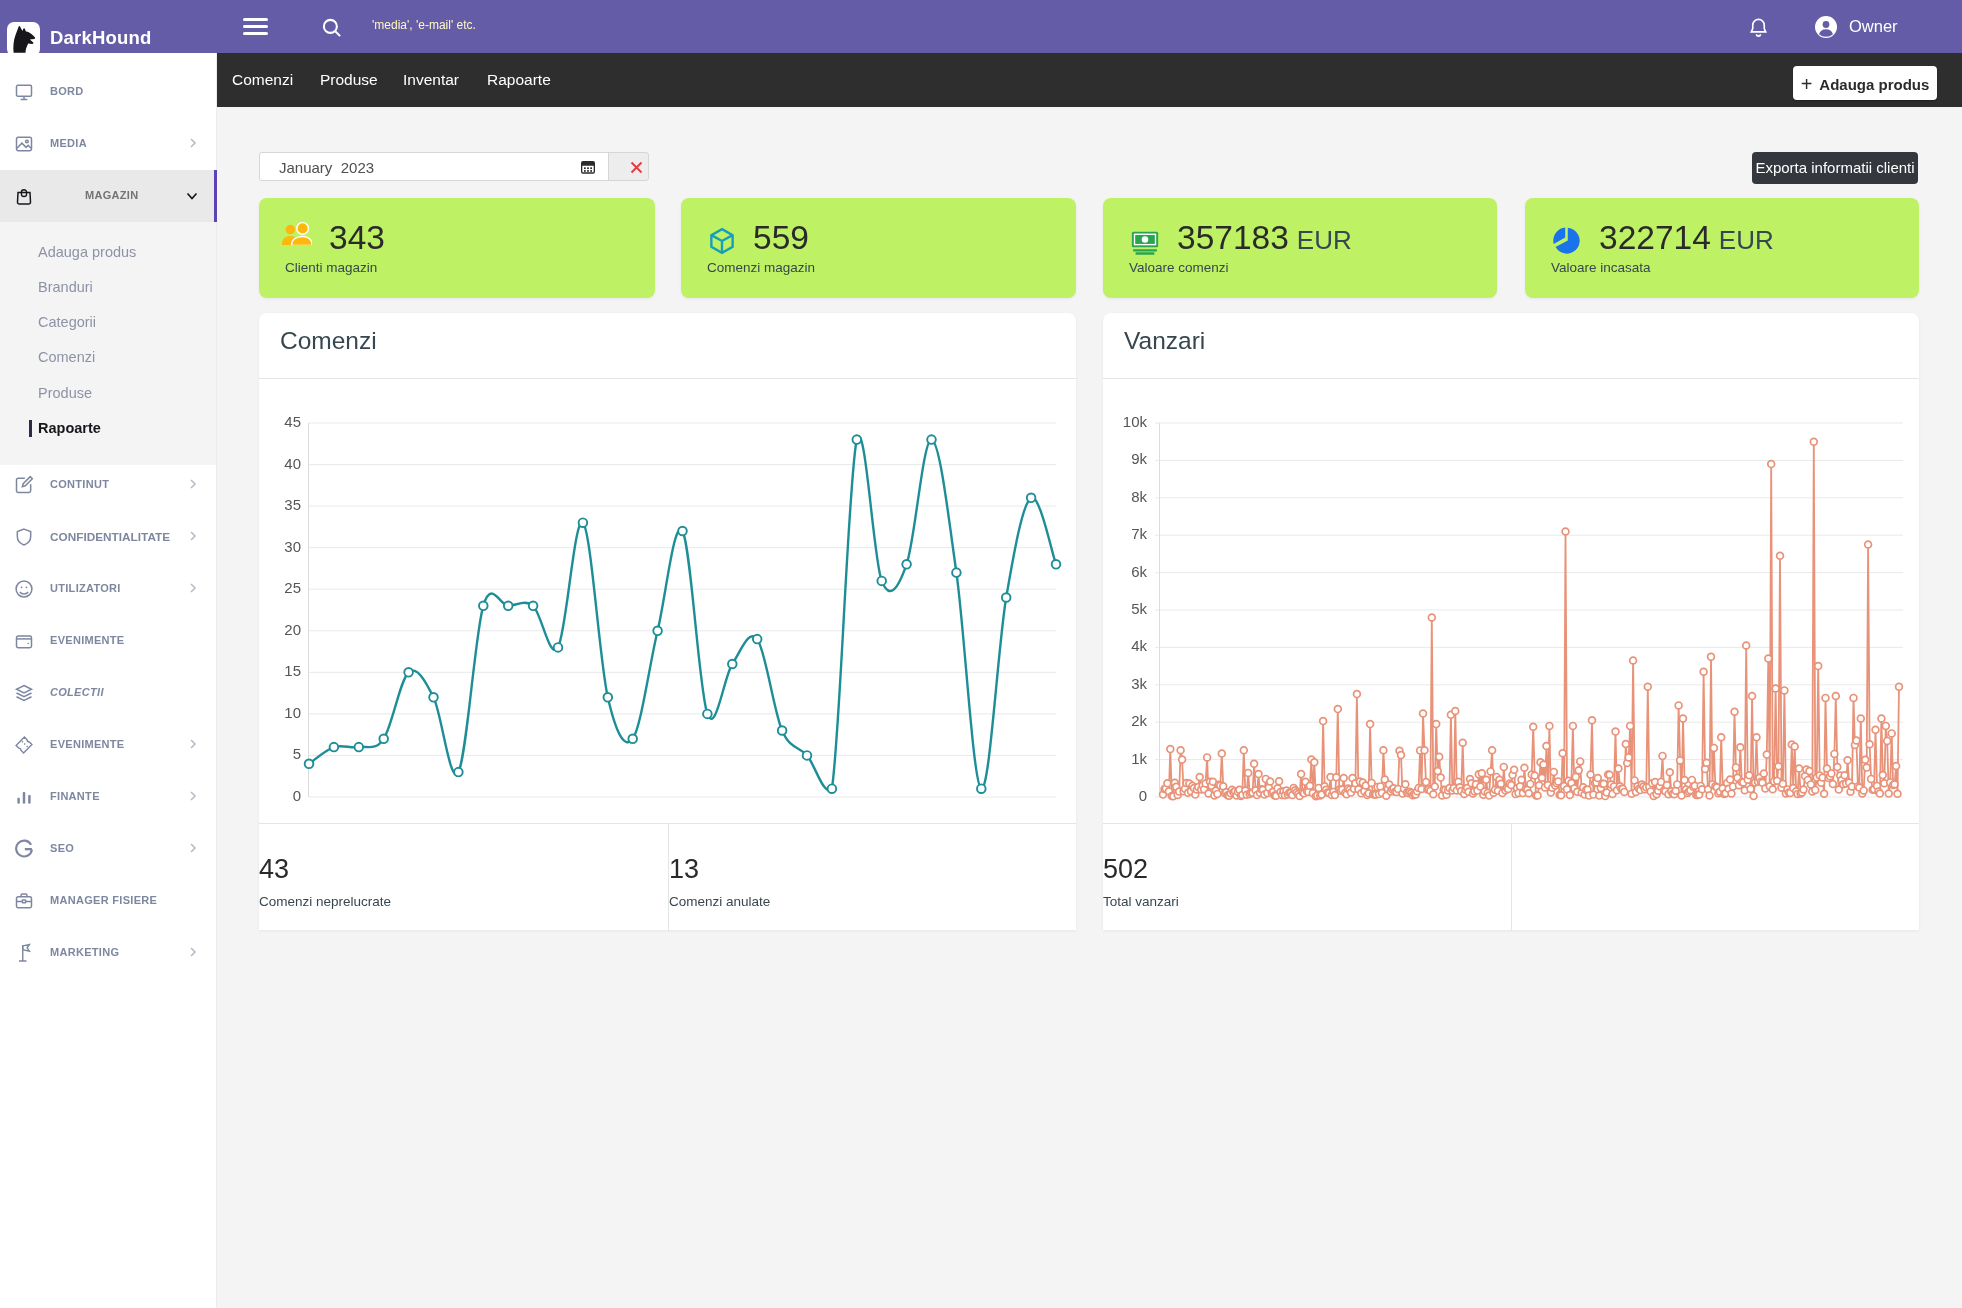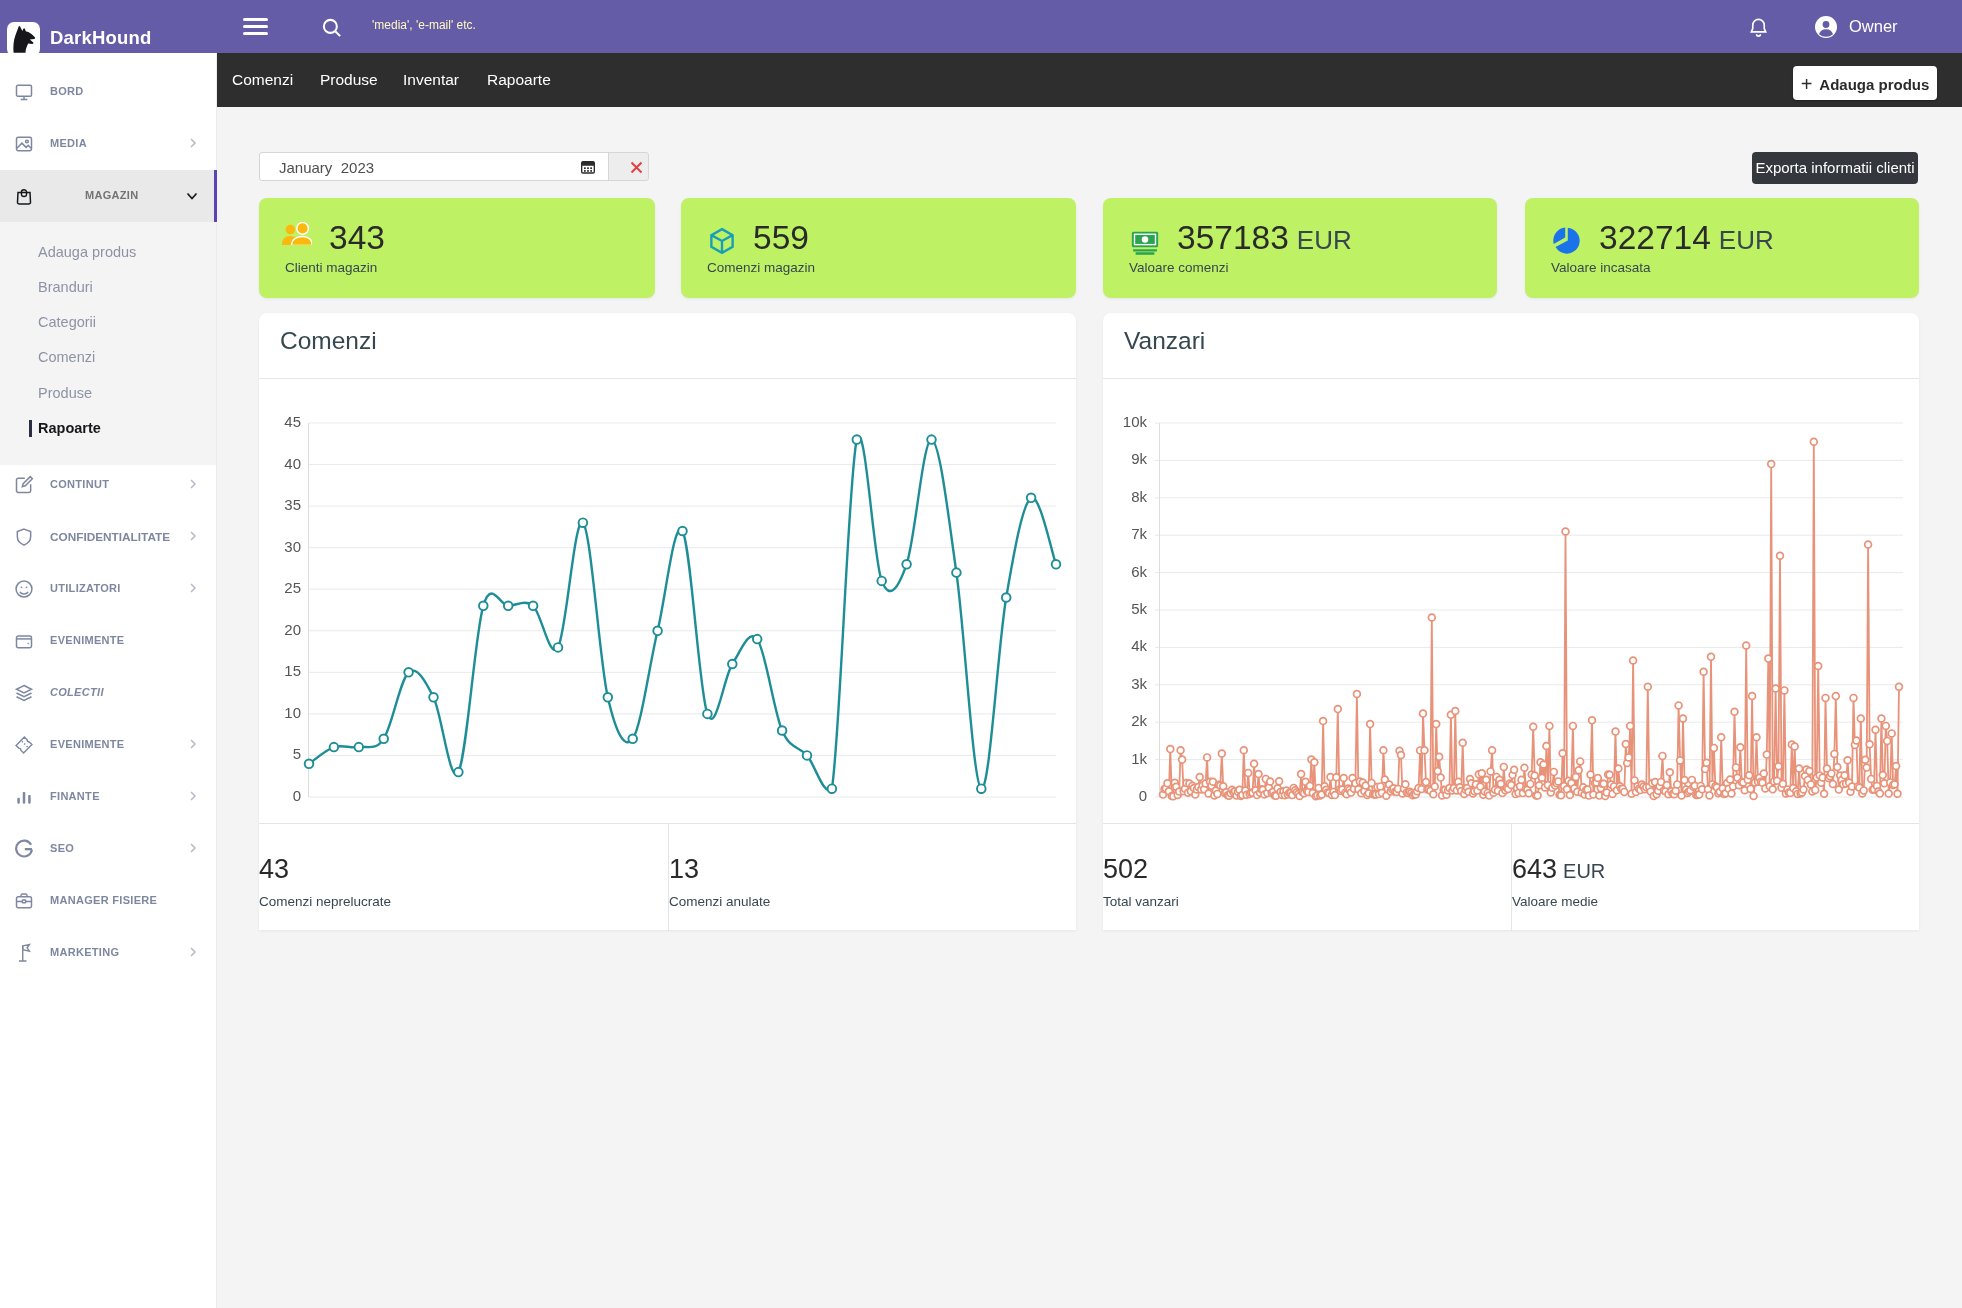--- a/index.html
+++ b/index.html
@@ -913,21 +913,17 @@
             <circle cx="793.1" cy="453.0" r="3.4" fill="#fff" stroke="#e89379" stroke-width="1.7"></circle>
             <circle cx="794.5" cy="480.8" r="3.4" fill="#fff" stroke="#e89379" stroke-width="1.7"></circle>
             <circle cx="796.0" cy="373.7" r="3.4" fill="#fff" stroke="#e89379" stroke-width="1.7"></circle>
 </svg></div>
       <div class="ft">
         <div class="ftcell" style="left:0; width:408px;">
             <div class="n">502</div>
             <div class="l">Total vanzari</div>
           </div>
         <div class="ftdiv" style="left:408px;"></div>
-        <div class="ftcell" style="left:409px; width:407px;">
-            <div class="n">643<span class="eur">EUR</span></div>
-            <div class="l">Valoare medie</div>
-          </div>
       </div>
     </div>
   </div>
 
 </div>
 
 </body></html>

